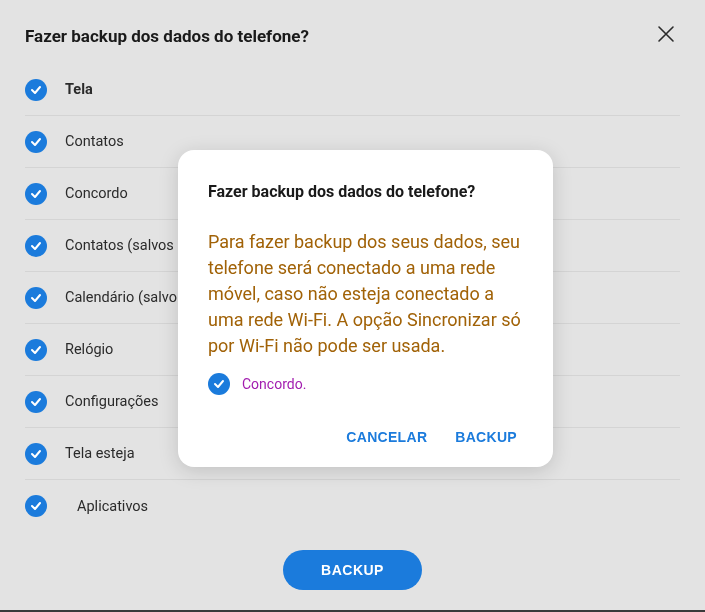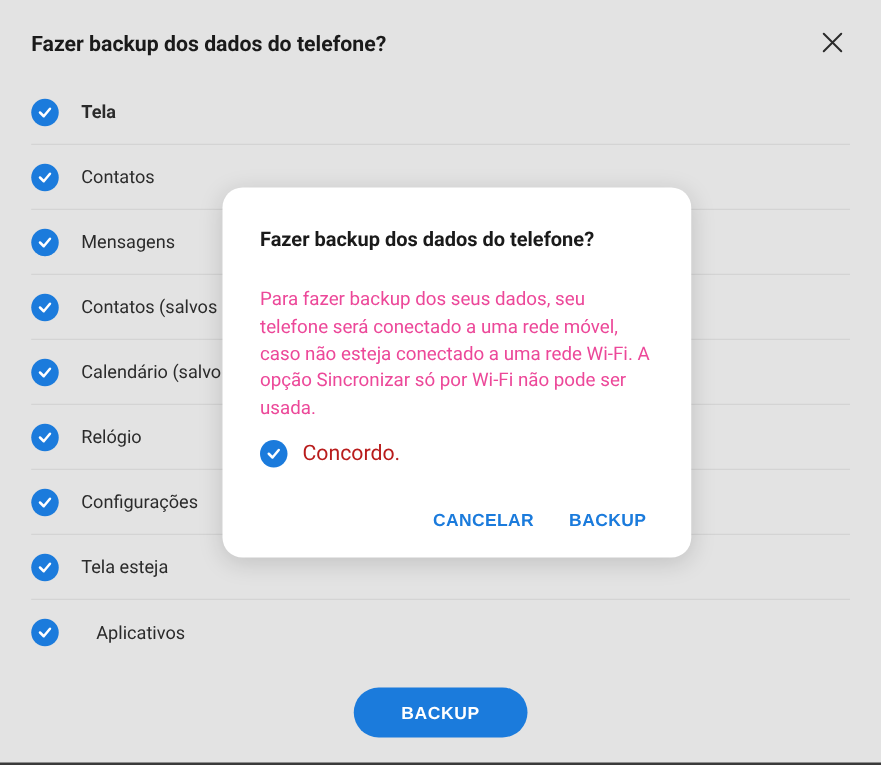--- a/index.html
+++ b/index.html
@@ -88,35 +88,35 @@
     box-shadow: 0 4px 20px rgba(0,0,0,0.15);
     padding: 32px 30px 22px 30px;
   }
   .dialog-title {
     font-size: 16px;
     font-weight: 700;
     color: #1a1a1a;
     margin-bottom: 28px;
   }
   .dialog-body {
-    font-size: 15px;
+    font-size: 18px;
     line-height: 1.45;
-    color: #ec4899;
+    color: #a16207;
     margin-bottom: 14px;
   }
   .agree-row {
     display: flex;
     align-items: center;
     cursor: pointer;
     margin-bottom: 34px;
   }
   .agree-row .check { margin-right: 12px; }
   .agree-label {
-    font-size: 17px;
-    color: #b91c1c;
+    font-size: 14px;
+    color: #a21caf;
   }
   .dialog-actions {
     display: flex;
     justify-content: flex-end;
     gap: 28px;
     padding-right: 6px;
     margin-top: 17px;
   }
   .text-btn {
     background: none;
@@ -156,21 +156,21 @@
         </svg>
     </span>
     <span class="row-label">Contatos</span>
   </div>
   <div class="row">
     <span class="check">
       <svg width="12" height="12" viewBox="0 0 12 12">
           <path d="M2 6 L5 9 L10 3" stroke="#fff" stroke-width="2" fill="none" stroke-linecap="round" stroke-linejoin="round"></path>
         </svg>
     </span>
-    <span class="row-label">Mensagens</span>
+    <span class="row-label">Concordo</span>
   </div>
   <div class="row">
     <span class="check">
       <svg width="12" height="12" viewBox="0 0 12 12">
           <path d="M2 6 L5 9 L10 3" stroke="#fff" stroke-width="2" fill="none" stroke-linecap="round" stroke-linejoin="round"></path>
         </svg>
     </span>
     <span class="row-label">Contatos (salvos no</span>
   </div>
   <div class="row">

